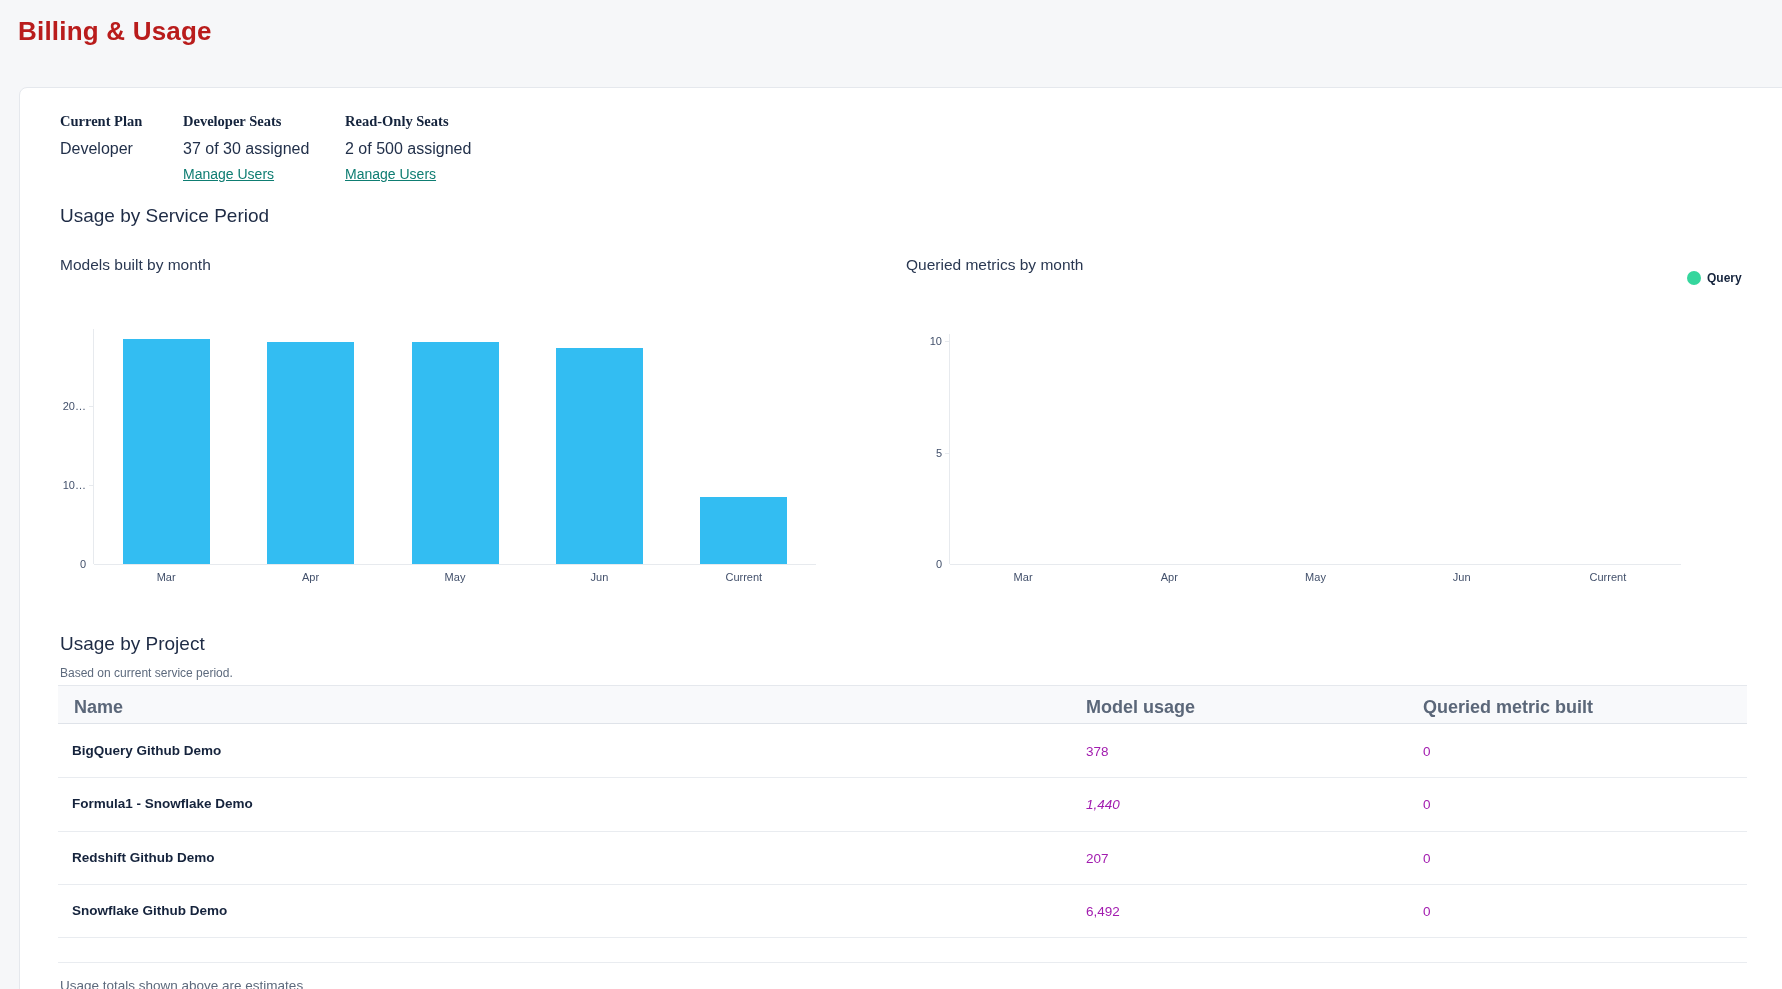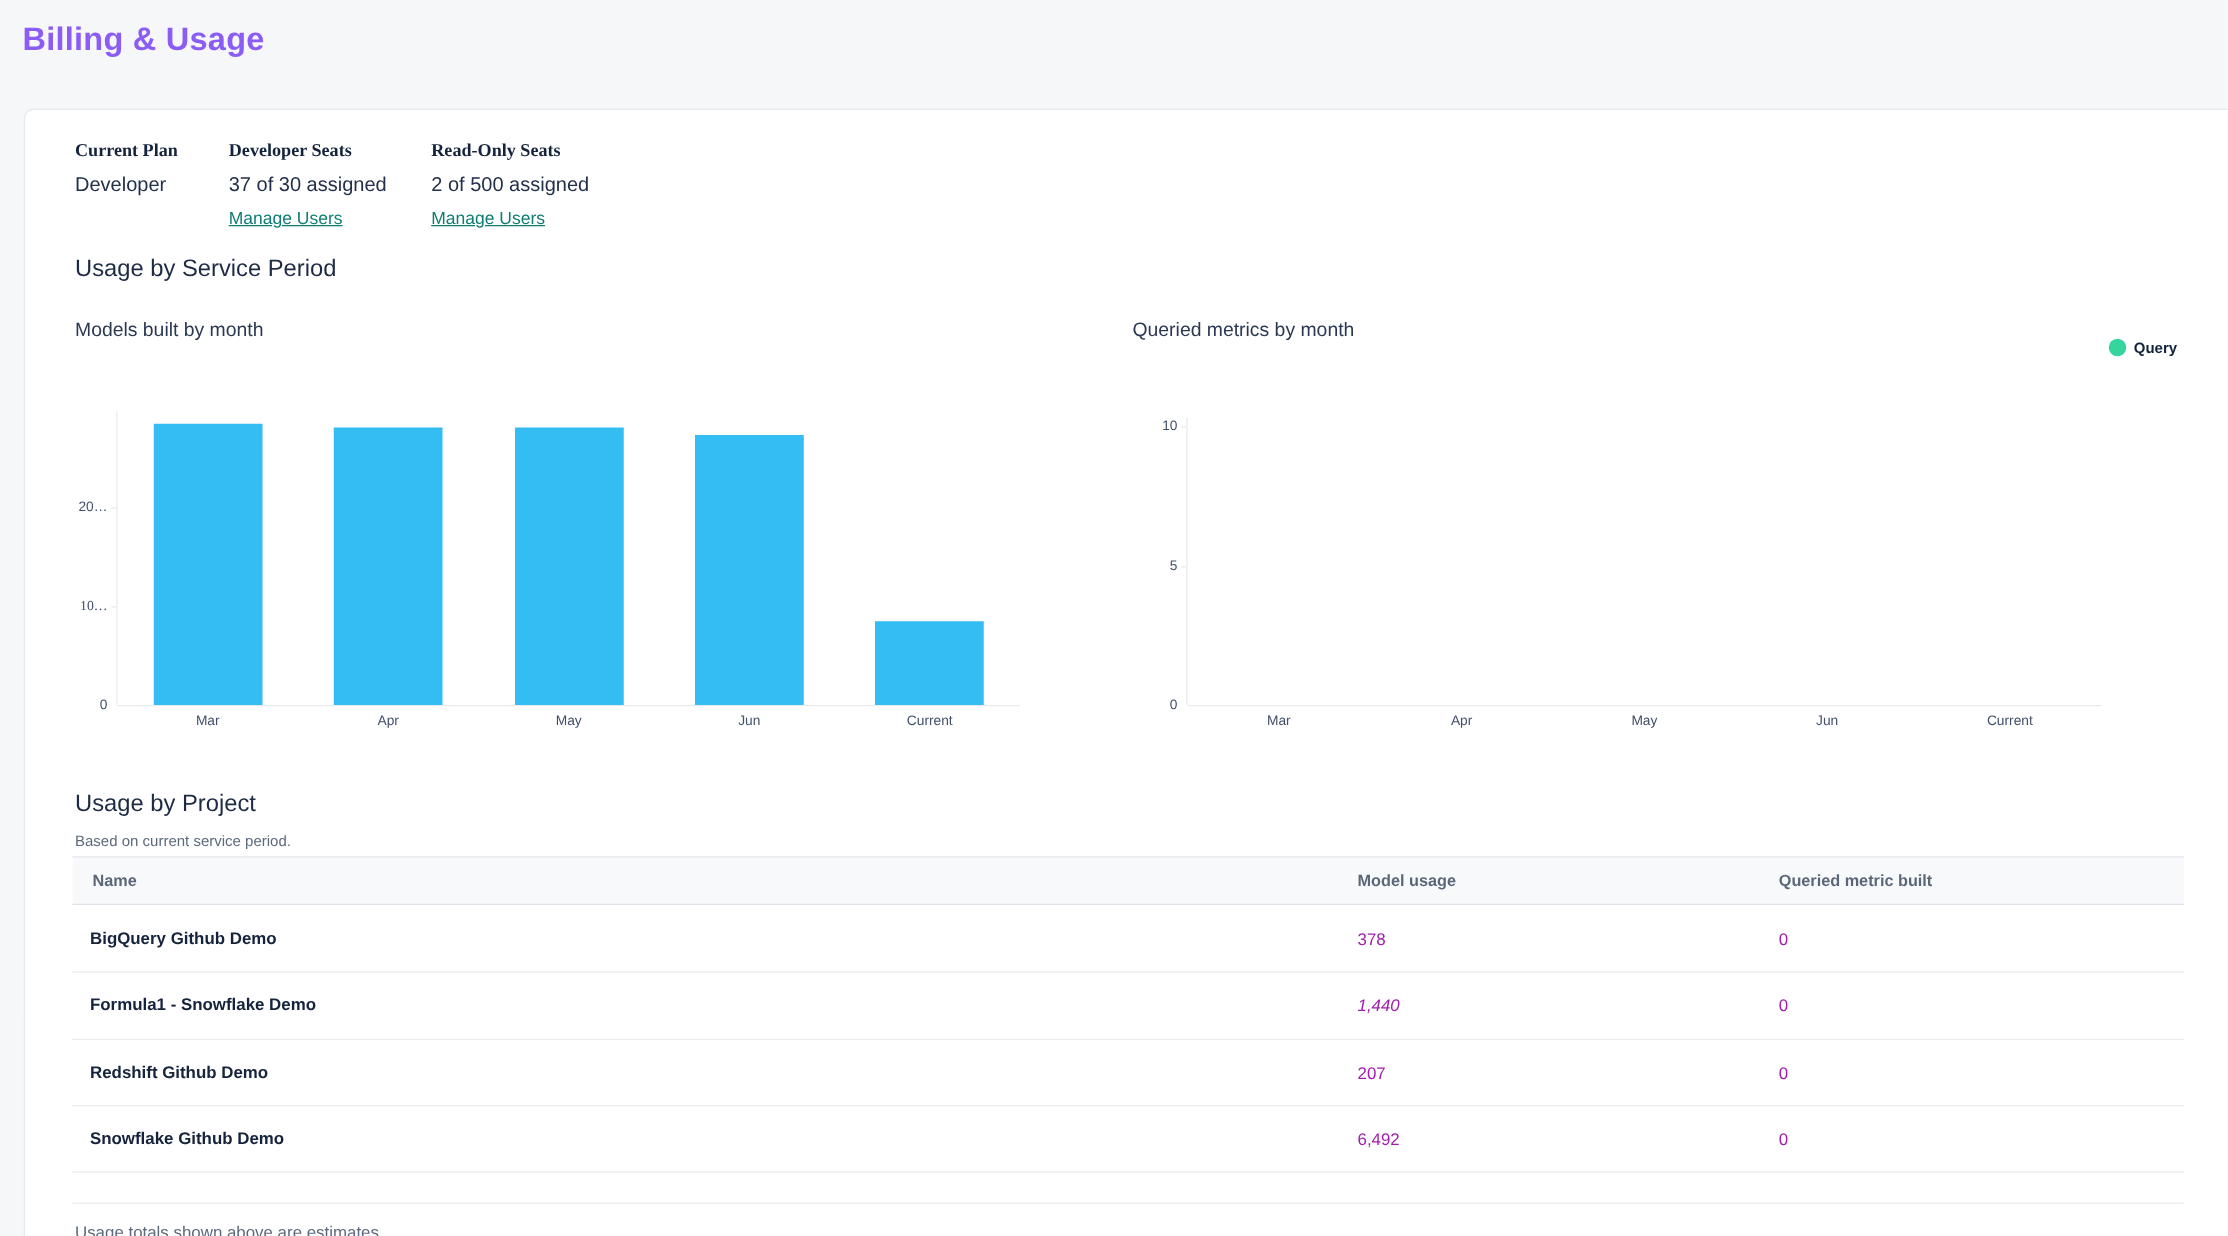--- a/index.html
+++ b/index.html
@@ -5,21 +5,21 @@
   * { margin: 0; padding: 0; box-sizing: border-box; }
   html, body { width: 1782px; height: 989px; overflow: hidden; }
   body {
     background: #f6f7f9;
     font-family: "Liberation Sans", sans-serif;
     color: #1e2b45;
     position: relative;
   }
   .page-title {
     position: absolute; left: 18px; top: 16px;
-    font-size: 26px; font-weight: 700; color: #8b5cf6;
+    font-size: 26px; font-weight: 700; color: #b91c1c;
     letter-spacing: .2px;
   }
   .card {
     position: absolute; left: 19px; top: 87px;
     width: 1780px; height: 960px;
     background: #ffffff;
     border: 1px solid #e5e8ed;
     border-radius: 8px;
   }
   .abs { position: absolute; }
@@ -39,21 +39,21 @@
   }
   .xtick-label {
     position: absolute; font-size: 11px; color: #42506b; text-align: center; width: 90px;
   }
   .bar { position: absolute; }
   .table-sub { font-size: 12px; color: #5d6a7d; }
   .thead-band {
     position: absolute; background: #f8f9fb;
     border-top: 1px solid #e5e8ed; border-bottom: 1px solid #dfe3e9;
   }
-  .th-cell { position: absolute; font-size: 13px; font-weight: 600; color: #5b6779; }
+  .th-cell { position: absolute; font-size: 18px; font-weight: 600; color: #5b6779; }
   .row-divider { position: absolute; height: 1px; background: #e9ecf0; }
   .cell-name { position: absolute; font-size: 13.5px; font-weight: 700; color: #15233c; }
   .cell-num { position: absolute; font-size: 13.5px; color: #a21caf; }
   .footnote { position: absolute; font-size: 13.5px; color: #5d6a7d; }
 </style>
 </head>
 <body>
 
 <h1 class="page-title">Billing &amp; Usage</h1>
 
@@ -77,21 +77,21 @@
 
   <div class="abs legend" style="left:1667px; top:183px;">
     <span class="legend-dot" style="background: rgb(53, 214, 157);"></span>
     <span class="legend-label">Query</span>
   </div>
 
   <div class="abs" id="chartL" style="left:0; top:0; width:100%; height:100%; pointer-events:none;">
       <div class="axis-line" style="left: 73px; top: 241px; width: 1px; height: 235px;"></div>
       <div class="axis-line" style="left: 74px; top: 476px; width: 722px; height: 1px;"></div>
       <div class="ytick-label" style="left: 26px; top: 470px;">0</div>
-      <div class="ytick-label" style="left: 26px; top: 391.107px; font-family: Liberation Serif, serif;">10…</div>
+      <div class="ytick-label" style="left: 26px; top: 391.107px;">10…</div>
       <div class="axis-line" style="left: 69px; top: 397.107px; width: 4px; height: 1px;"></div>
       <div class="ytick-label" style="left: 26px; top: 312.215px;">20…</div>
       <div class="axis-line" style="left: 69px; top: 318.215px; width: 4px; height: 1px;"></div>
       <div class="bar" style="left: 102.7px; top: 251.156px; width: 87px; height: 224.844px; background: rgb(51, 189, 242);"></div>
       <div class="xtick-label" style="left: 101.2px; top: 483px;">Mar</div>
       <div class="bar" style="left: 247.1px; top: 253.522px; width: 87px; height: 222.478px; background: rgb(51, 189, 242);"></div>
       <div class="xtick-label" style="left: 245.6px; top: 483px;">Apr</div>
       <div class="bar" style="left: 391.5px; top: 254.311px; width: 87px; height: 221.689px; background: rgb(51, 189, 242);"></div>
       <div class="xtick-label" style="left: 390px; top: 483px;">May</div>
       <div class="bar" style="left: 535.9px; top: 260.228px; width: 87px; height: 215.772px; background: rgb(51, 189, 242);"></div>

